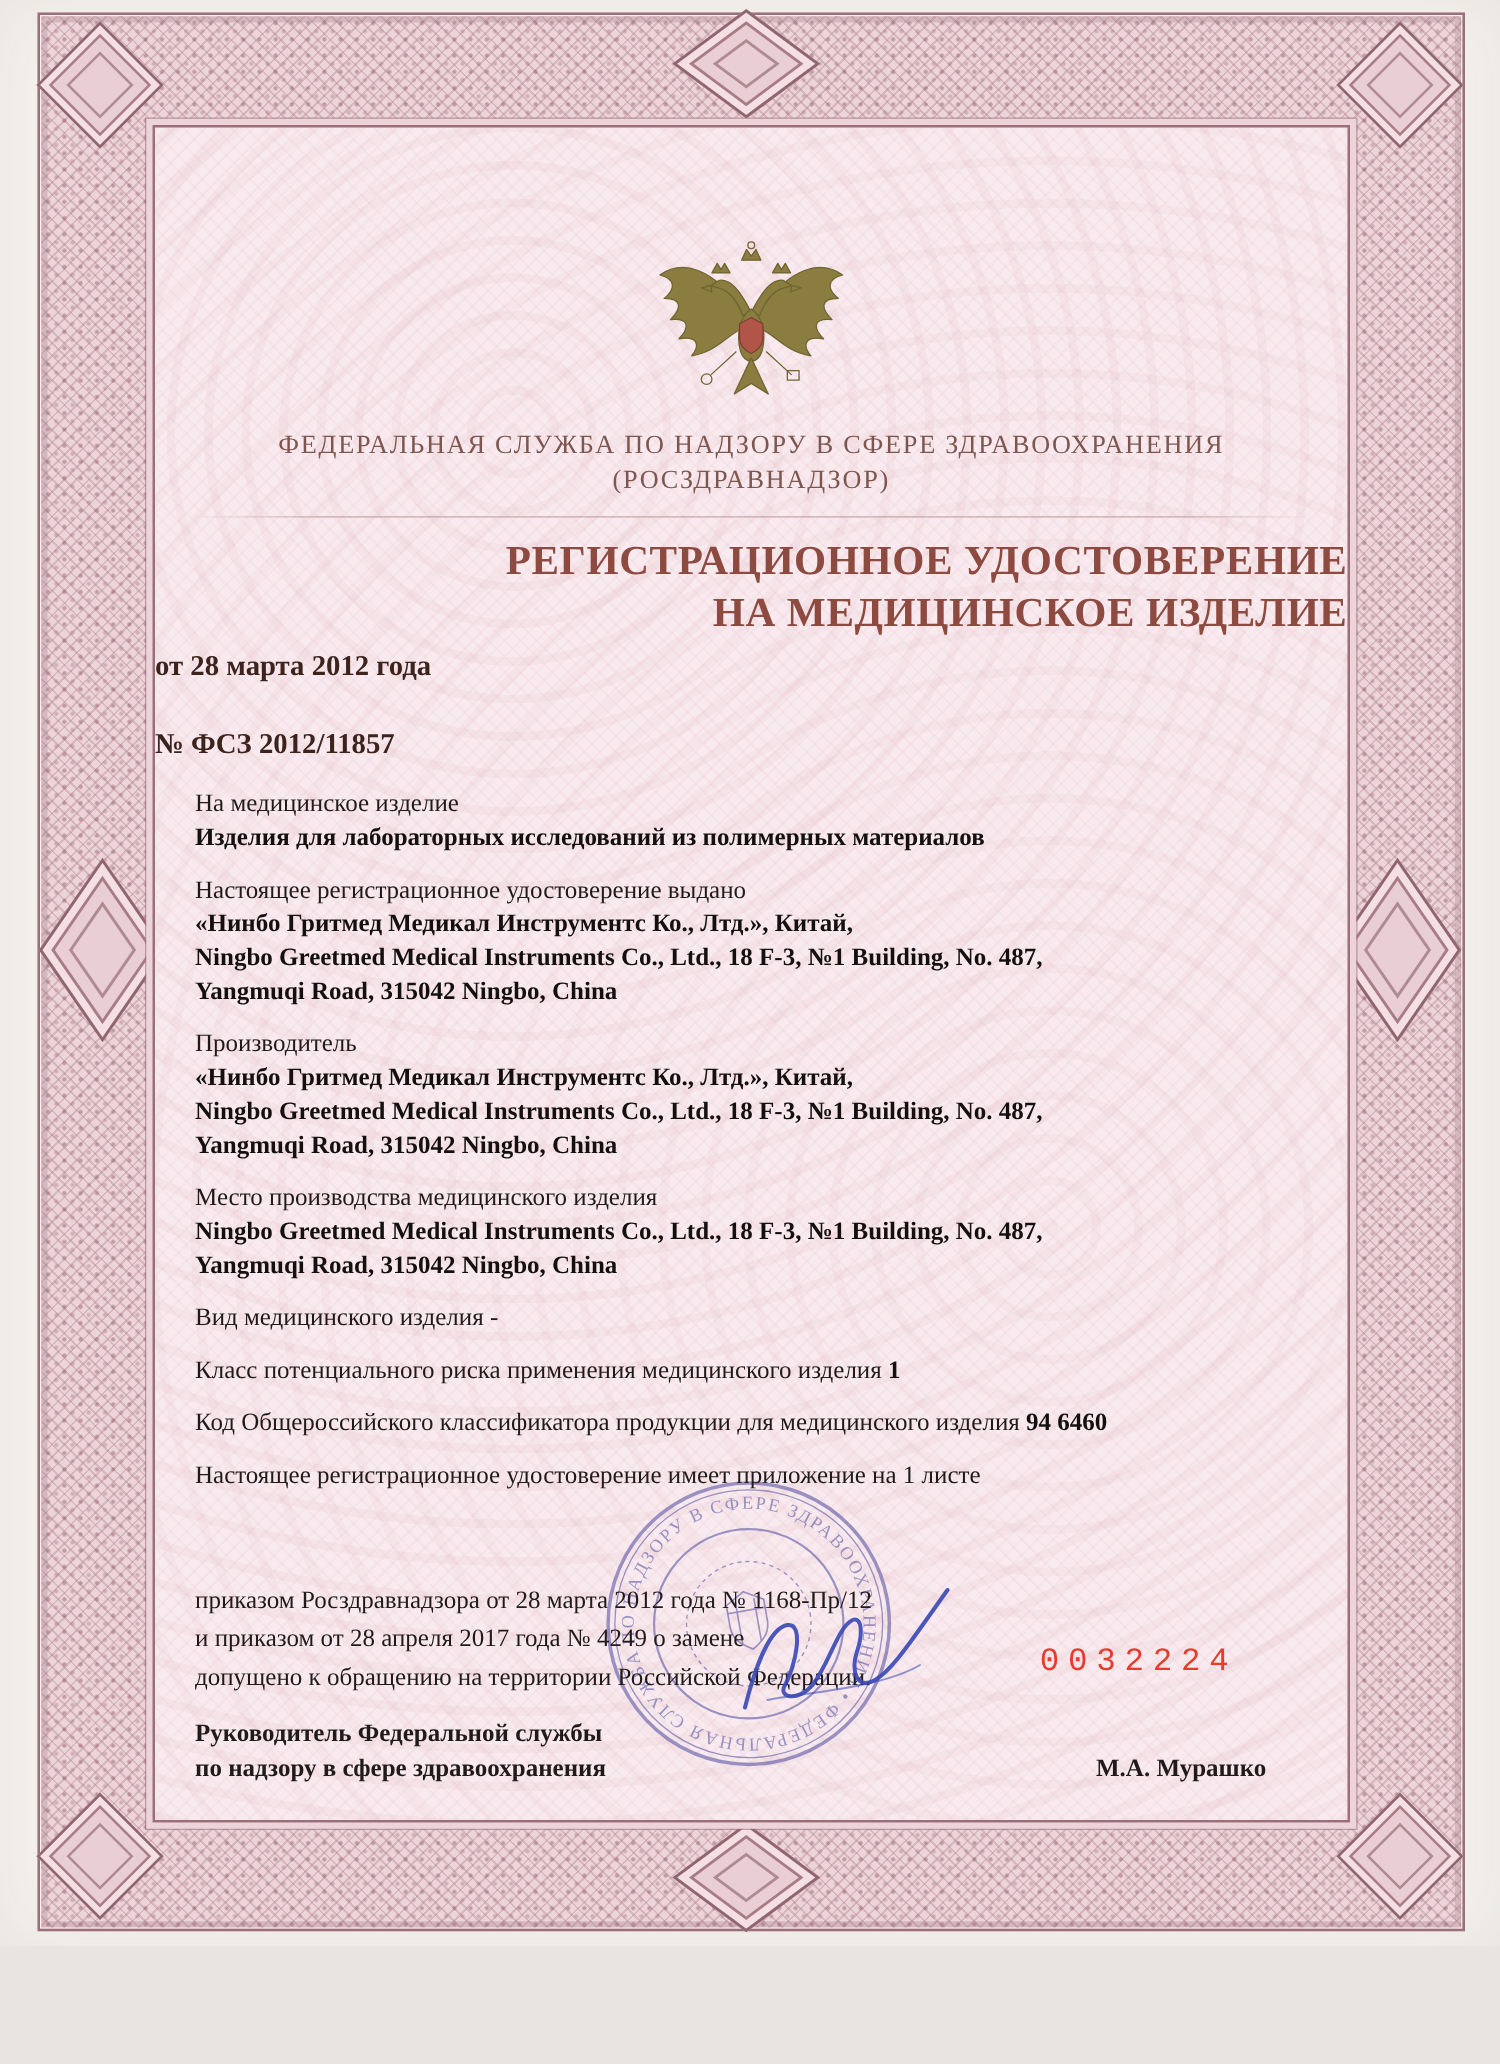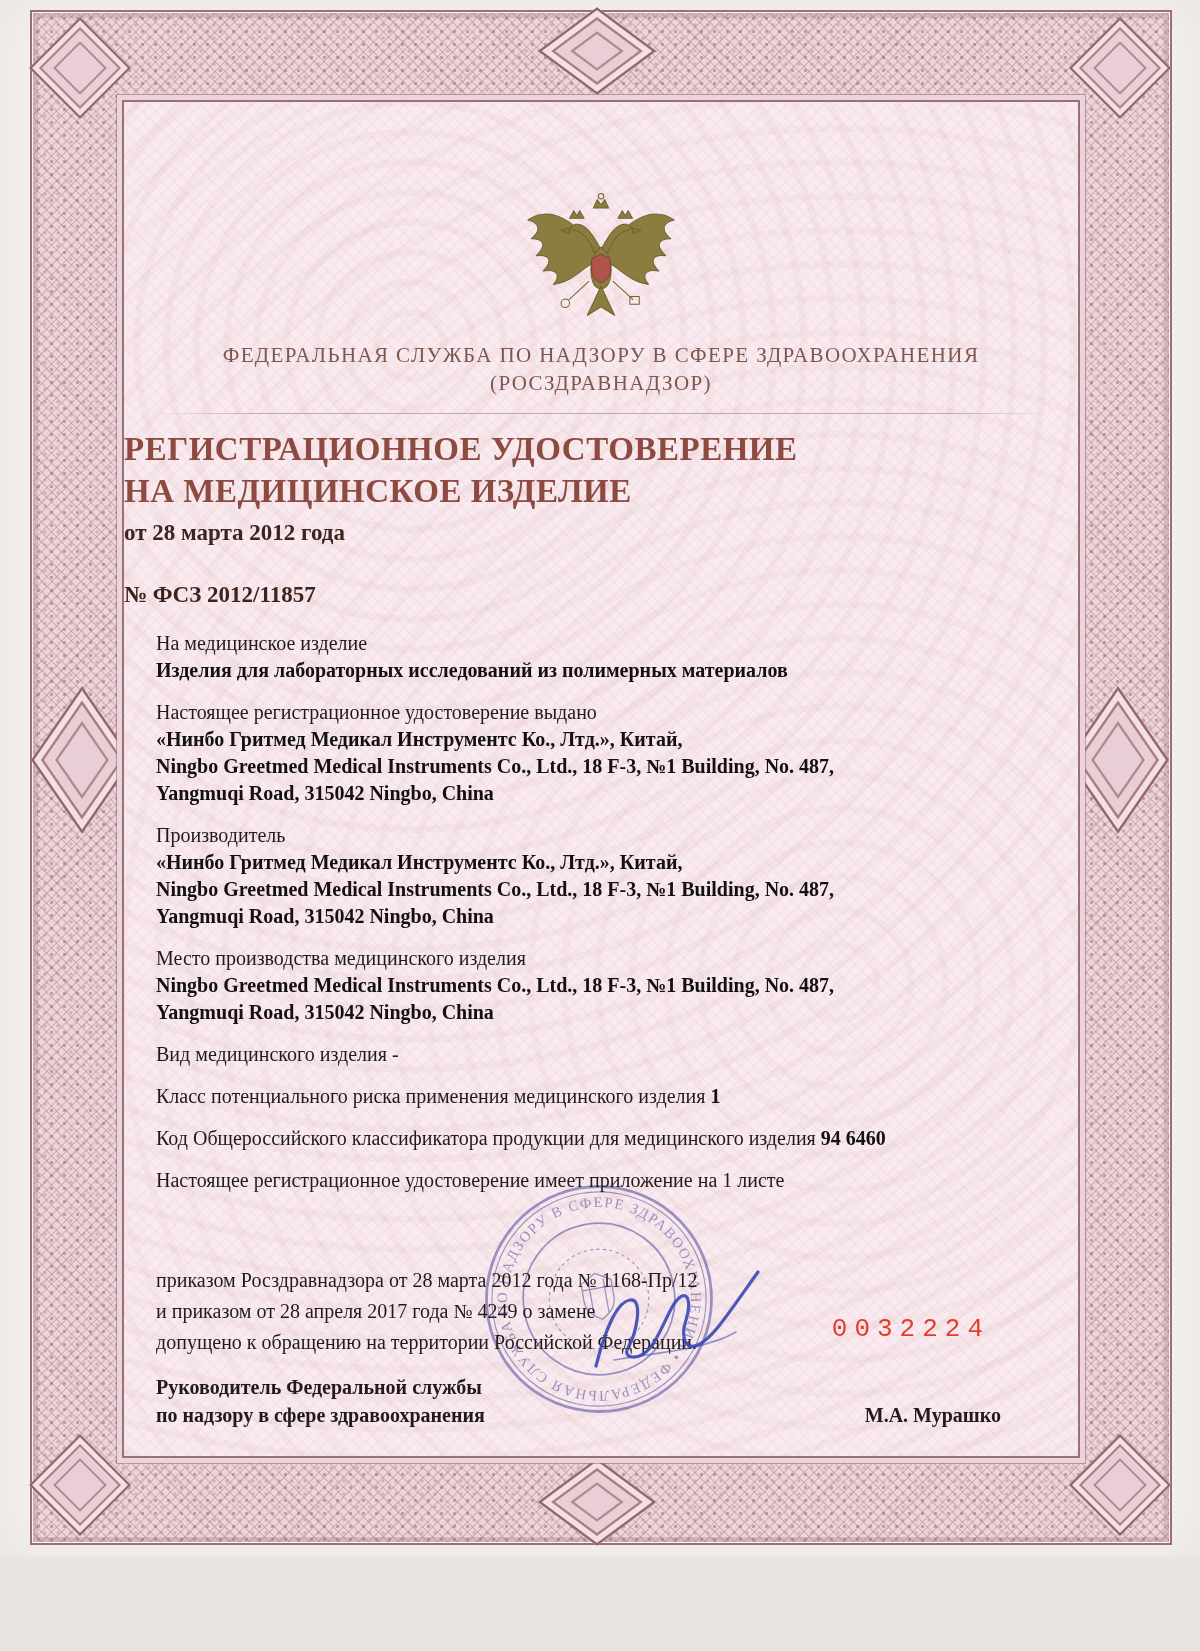--- a/index.html
+++ b/index.html
@@ -56,42 +56,42 @@
 
   .agency{
     text-align:center; color:#7d574f; font-size:21px; line-height:28px;
     letter-spacing:1.4px; margin:10px 40px 0;
   }
   .divider{
     height:1px; background:linear-gradient(90deg, rgba(160,118,112,0), rgba(160,118,112,.55) 12%, rgba(160,118,112,.55) 88%, rgba(160,118,112,0));
     margin:16px 28px 0;
   }
   .doc-title{
-    text-align:left; color:#8d4a40; font-weight:bold; font-size:33px;
+    text-align:right; color:#8d4a40; font-weight:bold; font-size:33px;
     line-height:42px; letter-spacing:.5px; margin:14px 0 0;
   }
   .date-row{
     display:flex; justify-content:flex-end; gap:36px;
     font-weight:bold; font-size:23px; color:#3d231d; margin-top:8px;flex-direction:column;
   }
 
   .body-text{
     position:relative; z-index:2;
     margin:22px 30px 0 32px; color:#201b1a; font-size:20px; line-height:27px;
   }
   .body-text p{margin:0 0 15px;}
   .body-text p.tight{margin:0;}
   .body-text b{color:#14100f;}
 
   .orders{margin-top:72px;}
   .orders p{margin:0 0 2px; line-height:29px;}
 
   .sig-row{
     display:flex; justify-content:space-between; align-items:flex-end;
-    margin:16px 47px 0 0; font-weight:bold;
+    margin:16px 35px 0 0; font-weight:bold;
   }
   .sig-row .sig-title{line-height:28px;}
 
   .serial{
     position:absolute; right:88px; bottom:112px; z-index:4;
     font-family:"Liberation Mono", monospace;
     color:#e63c2d; font-size:26px; letter-spacing:7px; font-weight:400;
   }
 
   .stamp{

